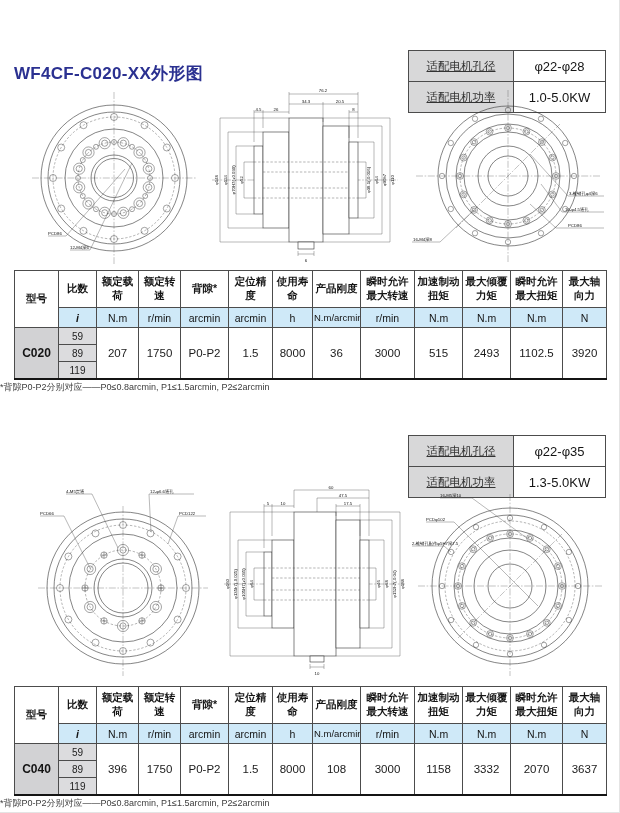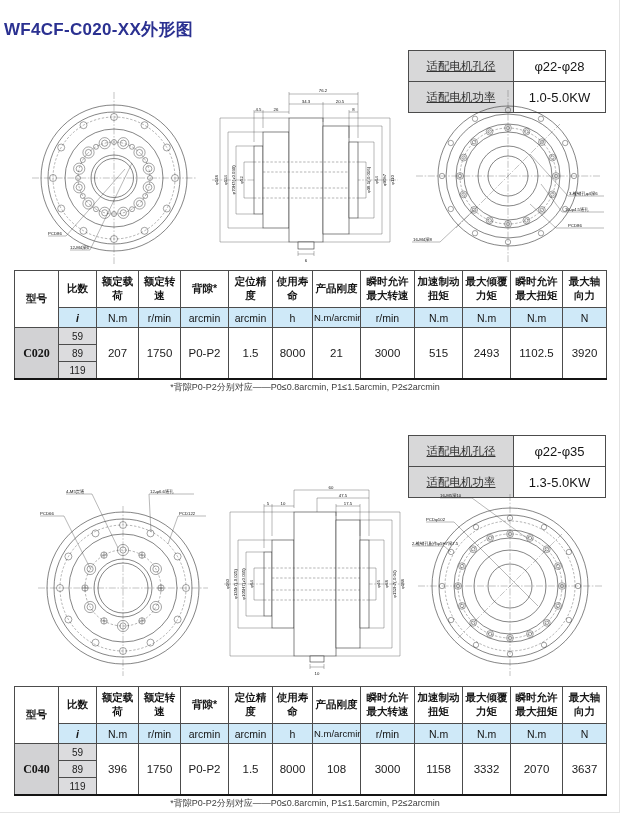--- a/index.html
+++ b/index.html
@@ -1,35 +1,35 @@
 <!DOCTYPE html>
 <html><head>
 <meta charset="utf-8">
 <style>
   html,body{margin:0;padding:0;background:#fff;}
   .page{position:relative;width:620px;height:813px;background:#ffffff;overflow:hidden;
         font-family:"Liberation Sans",sans-serif;color:#222;
         box-shadow:inset -1px 0 0 #e4e4e4, inset 0 -1px 0 #e4e4e4;}
-  .sec-title{position:absolute;left:4px;font-size:17px;font-weight:bold;color:#2b3191;letter-spacing:.3px;}
+  .sec-title{position:absolute;left:14px;font-size:17px;font-weight:bold;color:#2b3191;letter-spacing:.3px;margin-top:44px;}
   .info-table{position:absolute;left:408px;border-collapse:collapse;width:198px;table-layout:fixed;}
   .info-table td{border:1px solid #4c4c4c;height:28px;text-align:center;vertical-align:middle;}
   .info-table td.lbl{background:#d8d8d9;font-size:11.5px;color:#333;width:102px;text-decoration:underline;}
   .info-table td.val{font-size:13px;color:#141414;border-radius:6px;}
   .dwg{position:absolute;left:28px;width:578px;display:flex;justify-content:space-between;align-items:flex-start;}
   .spec{position:absolute;left:14px;width:592px;border-collapse:collapse;table-layout:fixed;
         border:1px solid #4c4c4c;border-bottom:2.5px solid #141414;}
   .spec th,.spec td{border:1px solid #4c4c4c;padding:0 1px;text-align:center;vertical-align:middle;overflow:hidden;}
   .spec thead th{font-weight:bold;font-size:10.5px;line-height:1.3;height:36px;background:#fff;color:#141414;}
   .spec tr.units td{background:#cfe9f8;height:19px;font-size:10.5px;color:#141414;white-space:nowrap;}
   .spec tr.units td.u-i{font-style:italic;font-weight:bold;}
   .spec tr.units td.u-stiff{font-size:9.5px;}
-  .spec td.model{background:#d2d2d4;font-weight:bold;font-size:12px;color:#141414;font-family:Liberation Serif, serif;}
+  .spec td.model{background:#d2d2d4;font-weight:bold;font-size:12px;color:#141414;}
   .spec td.ratio{background:#dcdcde;font-size:10px;height:16px;color:#222;margin-left:32px;}
   .spec td.val{font-size:11.5px;background:#fff;color:#1a1a1a;margin-top:44px;}
-  .footnote{position:absolute;left:9px;width:592px;text-align:center;font-size:9px;color:#3d3d3d;}
+  .footnote{position:absolute;left:0;width:592px;text-align:left;font-size:9px;color:#3d3d3d;}
   svg{display:block;}
   svg text{font-family:"Liberation Sans",sans-serif;fill:#111;}
   .thin{stroke:#333;stroke-width:.6;fill:none;}
   .thinf{stroke:#333;stroke-width:.6;fill:#fff;}
   .cl{stroke:#555;stroke-width:.35;stroke-dasharray:7 1.6 1.6 1.6;fill:none;}
   .dash{stroke:#444;stroke-width:.4;stroke-dasharray:2.4 1.7;fill:none;}
   .dim{stroke:#444;stroke-width:.38;fill:none;}
   .t4{font-size:4.3px;}
 </style>
 </head>
@@ -273,21 +273,21 @@
     </thead>
     <tbody>
       <tr>
         <td class="model" rowspan="3">C020</td>
         <td class="ratio">59</td>
         <td class="val" rowspan="3">207</td>
         <td class="val" rowspan="3">1750</td>
         <td class="val" rowspan="3">P0-P2</td>
         <td class="val" rowspan="3">1.5</td>
         <td class="val" rowspan="3">8000</td>
-        <td class="val" rowspan="3">21</td>
+        <td class="val" rowspan="3">36</td>
         <td class="val" rowspan="3">3000</td>
         <td class="val" rowspan="3">515</td>
         <td class="val" rowspan="3">2493</td>
         <td class="val" rowspan="3">1102.5</td>
         <td class="val" rowspan="3">3920</td>
       </tr>
       <tr>
           <td class="ratio">89</td>
         </tr>
       <tr>

